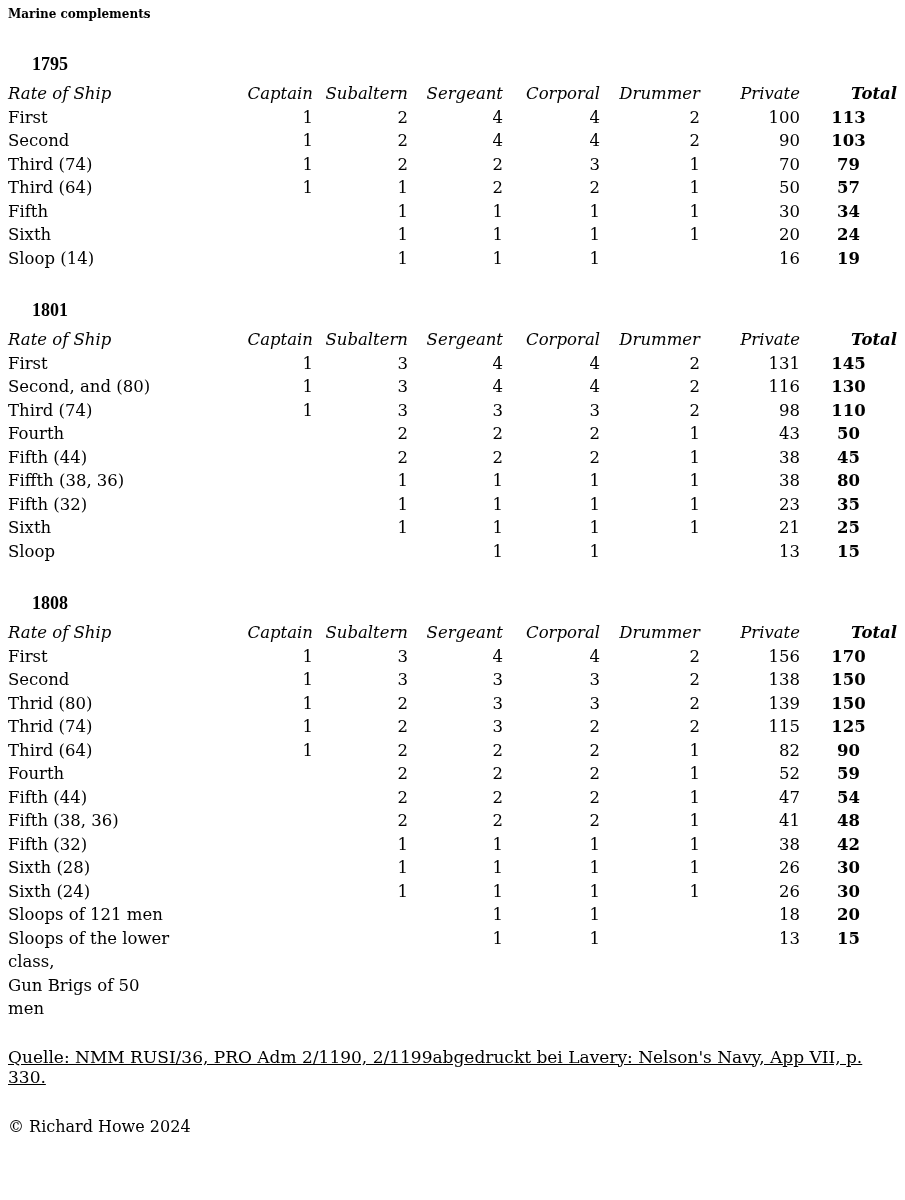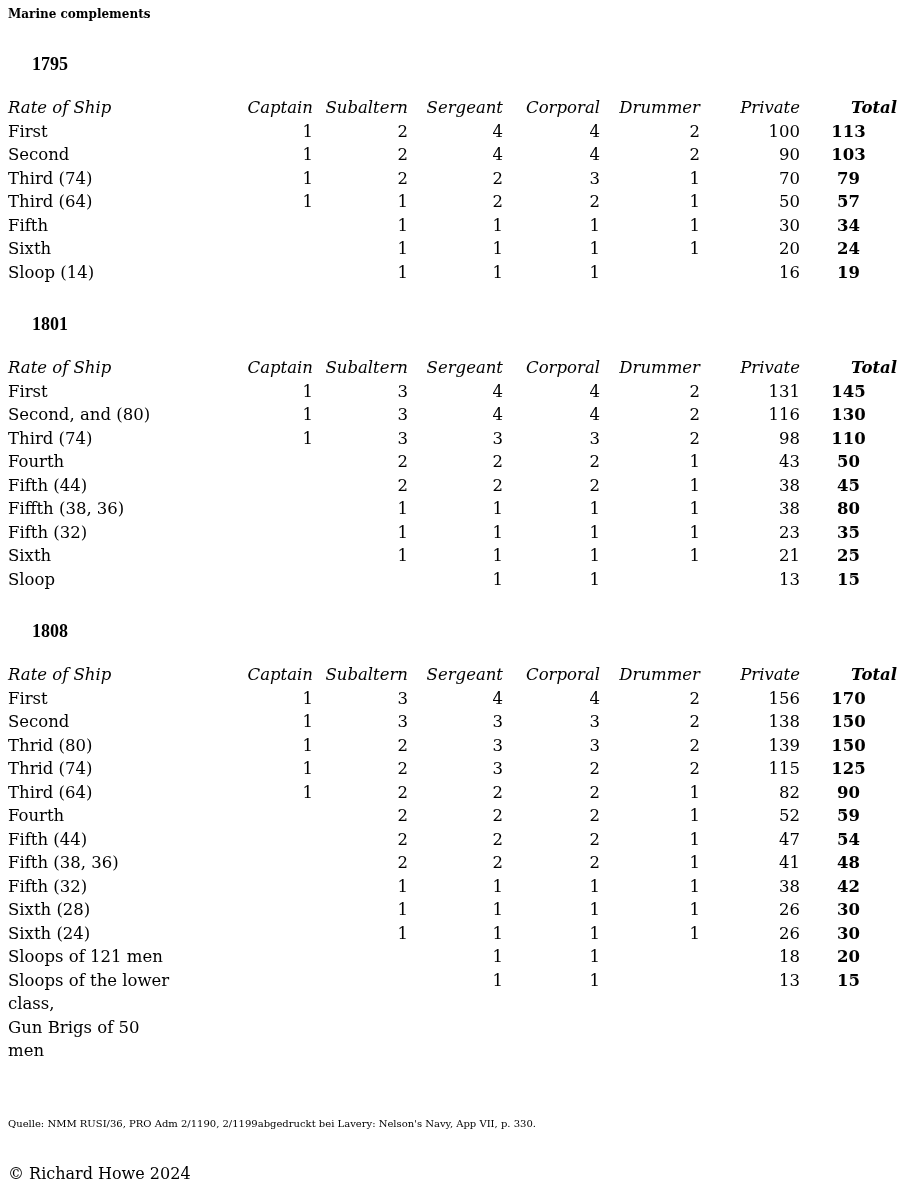--- a/index.html
+++ b/index.html
@@ -28,21 +28,21 @@
     font-size: 18px;
     line-height: 20px;
     font-weight: bold;
     margin: 30px 0 0 24px;
     font-family: Liberation Serif, serif;
   }
   table.complement-table {
     border-collapse: collapse;
     table-layout: fixed;
     width: 889px;
-    margin-top: 22px;
+    margin-top: 8px;
   }
   table.complement-table th,
   table.complement-table td {
     padding: 0;
     font-size: 16.5px;
     line-height: 23.5px;
     text-align: right;
     vertical-align: top;
     font-weight: normal;
     overflow: visible;
@@ -56,23 +56,24 @@
     white-space: pre-line;
   }
   table.complement-table th.col-total {
     font-weight: bold;
   }
   table.complement-table td.col-total {
     font-weight: bold;
     text-align: center;
   }
   .source-note {
-    margin: 51px 0 0 0;
-    font-size: 10px;
+    margin: 26px 0 0 0;
+    font-size: 17px;
     line-height: 20px;
+    text-decoration: underline;
   }
   .copyright-note {
     margin: 30px 0 0 0;
     font-size: 16px;
     line-height: 20px;
   }
 </style>
 </head>
 <body>
 

